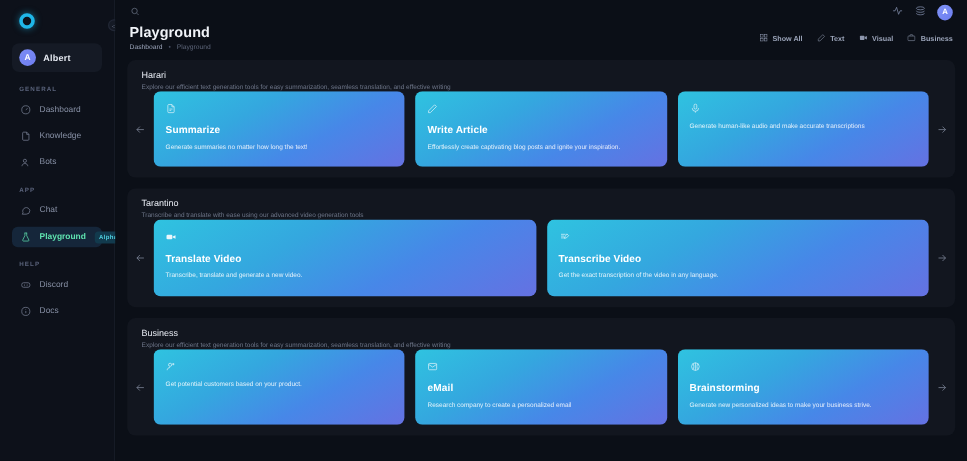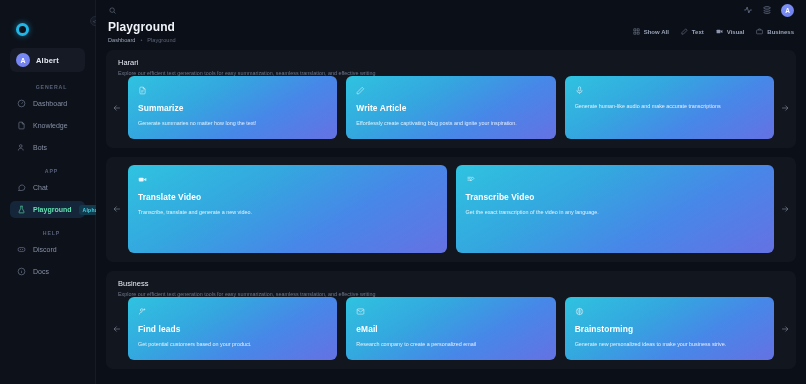--- a/index.html
+++ b/index.html
@@ -11,22 +11,21 @@
   }
   .app { display: flex; width: 806px; height: 384px; }
 
   
   .sidebar {
     width: 96px; height: 384px;
     background: #0d111a;
     border-right: 1px solid #161b26;
     flex: 0 0 96px;
     position: relative;
-    padding: 16px 8px;
-    text-align: center;
+    padding: 4px 8px;
   }
   .logo-row { height: 26px; display: flex; align-items: center; padding-left: 8px; }
   .logo-mark {
     width: 13px; height: 13px; border-radius: 50%;
     border: 3px solid #1fb6e8;
     background: #0d111a;
     box-shadow: 0 0 6px rgba(31,182,232,.55);
   }
   .user-card {
     margin: 6px 2px 0 2px;
@@ -128,21 +127,21 @@
   .card {
     flex: 1 1 0;
     min-width: 0;
     height: 63px;
     border-radius: 6px;
     padding: 9px 10px 0 10px;
     background: linear-gradient(150deg, #2fc3e0 0%, #34a7df 35%, #4787e8 65%, #6571e2 100%);
     position: relative;
     overflow: hidden;
   }
-  .card.tall { height: 88px; }
+  .card.tall { height: 64px; }
   .card-ico { height: 11px; display: flex; align-items: center; }
   .card-ico svg { width: 9px; height: 9px; stroke: #eaf6fb; fill: none; stroke-width: 1.5; }
   .card-title {
     color: #ffffff; font-size: 8.4px; font-weight: bold;
     margin-top: 7px; letter-spacing: .1px;
   }
   .card-desc {
     color: rgba(255,255,255,.86); font-size: 5.4px;
     margin-top: 7px; line-height: 1.45;
   }
@@ -374,20 +373,24 @@
           <div class="arrow">
             <svg viewBox="0 0 24 24">
                 <path d="M5 12h14"></path>
                 <path d="M13 6l6 6-6 6"></path>
               </svg>
           </div>
         </div>
       </section>
 
       <section class="section">
+        <div class="section-head">
+          <div class="section-title">Tarantino</div>
+          <div class="section-sub">Transcribe and translate with ease using our advanced video generation tools</div>
+        </div>
         <div class="carousel">
           <div class="arrow">
             <svg viewBox="0 0 24 24">
                 <path d="M19 12H5"></path>
                 <path d="M11 6l-6 6 6 6"></path>
               </svg>
           </div>
           <div class="cards">
             <div class="card tall">
               <div class="card-ico">
@@ -433,21 +436,20 @@
           </div>
           <div class="cards">
             <div class="card">
               <div class="card-ico">
                 <svg viewBox="0 0 24 24">
                     <circle cx="10" cy="8" r="3.5"></circle>
                     <path d="M3.5 20c0-3.6 2.9-6 6.5-6"></path>
                     <path d="M17 4v5M14.5 6.5h5"></path>
                   </svg>
               </div>
-              <div class="card-title">Find leads</div>
               <div class="card-desc">Get potential customers based on your product.</div>
             </div>
             <div class="card">
               <div class="card-ico">
                 <svg viewBox="0 0 24 24">
                     <rect x="3" y="5" width="18" height="14" rx="2"></rect>
                     <path d="M3 7l9 6 9-6"></path>
                   </svg>
               </div>
               <div class="card-title">eMail</div>

